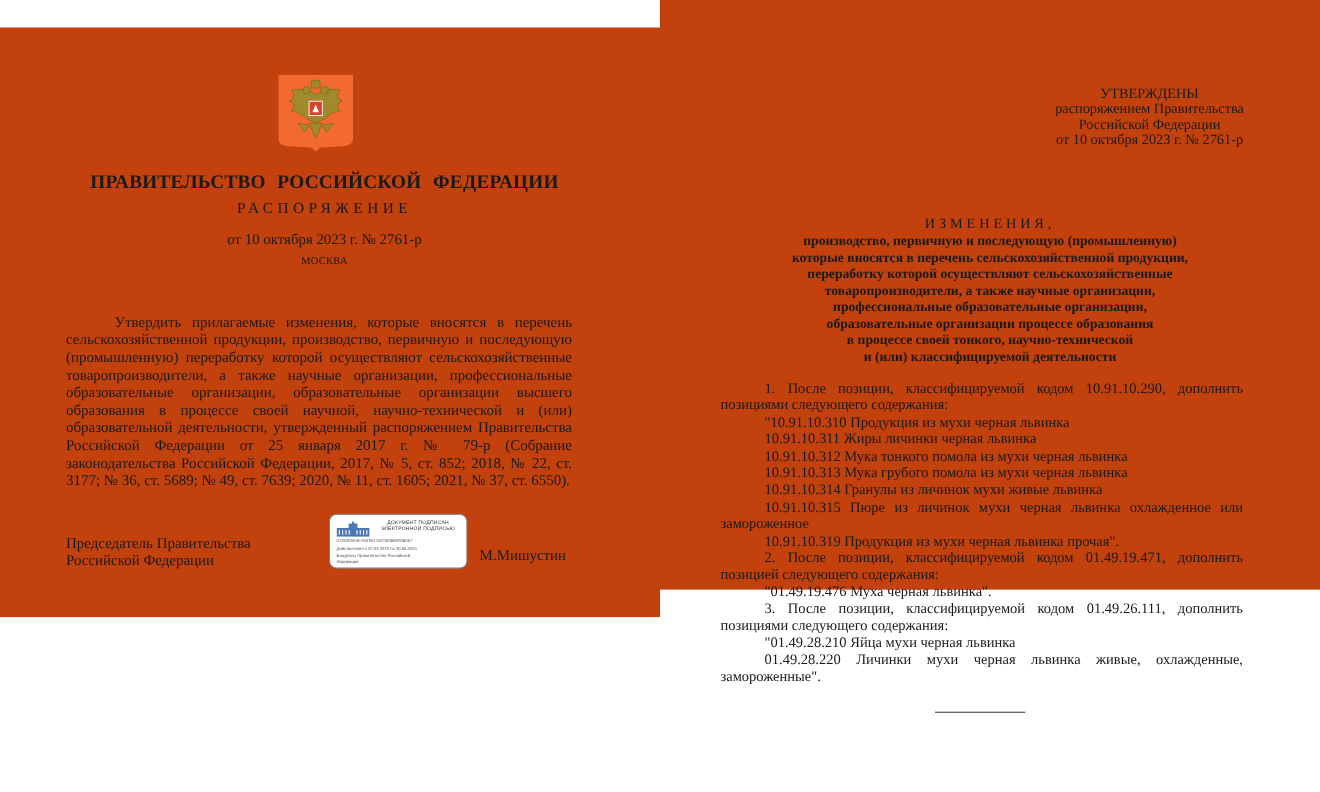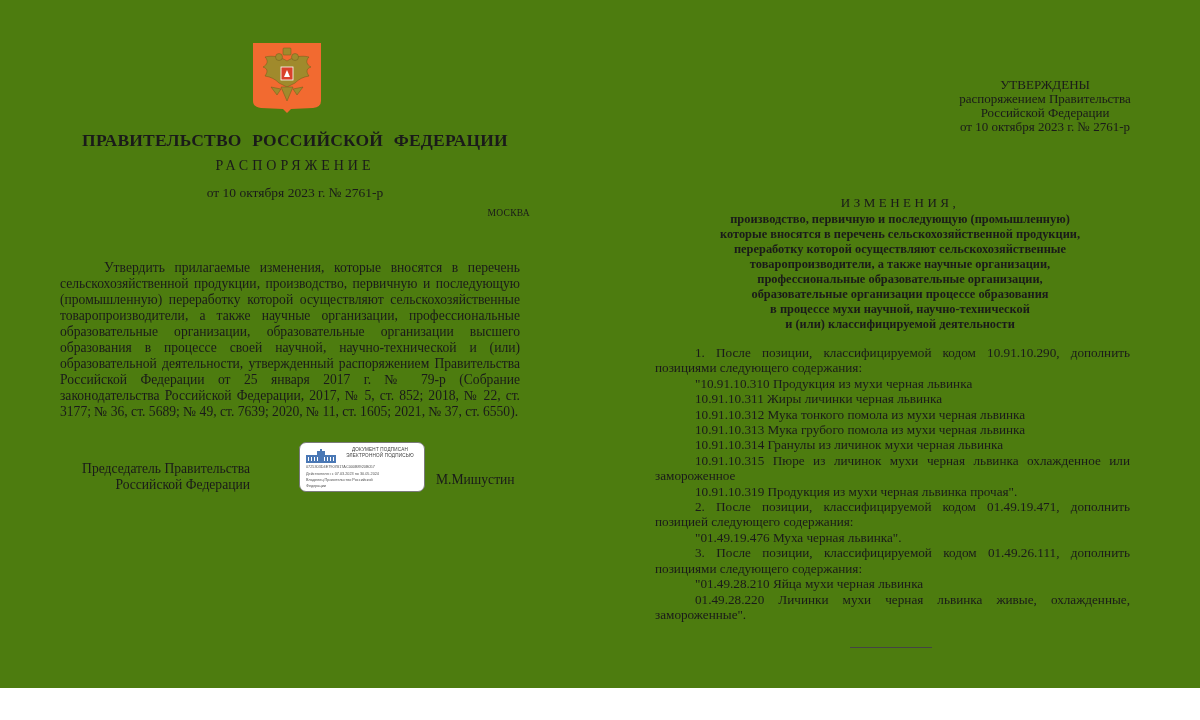--- a/index.html
+++ b/index.html
@@ -1,48 +1,48 @@
 <!DOCTYPE html>
 <html><head>
 <meta charset="utf-8">
 <style>
   html, body { margin: 0; padding: 0; background: #ffffff; }
   body {
     width: 1200px; height: 720px; position: relative; overflow: hidden;
     font-family: "Liberation Serif", "DejaVu Serif", serif; color: #1a1a1a;
   }
-  .page { position: absolute; top: 0; height: 688px; background: #4d7c0f; }
-  .page-left { left: 0; width: 600px; }
+  .page { position: absolute; top: 0; height: 536px; background: #c2410c; }
+  .page-left { left: 0; width: 600px; margin-top: 25px; }
   .page-right { left: 600px; width: 600px; }
   .abs { position: absolute; }
 
   
   .emblem { left: 253px; top: 43px; width: 68px; height: 70px; }
   .gov-title {
     left: 60px; width: 470px; top: 130px; text-align: center;
     font-weight: bold; font-size: 17.5px; letter-spacing: 0.2px; word-spacing: 6px;
   }
   .doc-type {
     left: 60px; width: 470px; top: 158px; text-align: center;
     font-size: 14px; letter-spacing: 4px;
   }
   .doc-date {
     left: 60px; width: 470px; top: 185px; text-align: center; font-size: 13.5px;
   }
   .doc-city {
-    left: 60px; width: 470px; top: 208px; text-align: right; font-size: 9.5px;
+    left: 60px; width: 470px; top: 208px; text-align: center; font-size: 9.5px;
     letter-spacing: 0.3px;
   }
   .body-text {
     left: 60px; width: 460px; top: 260px; font-size: 13.6px; line-height: 16px;
     text-align: justify; text-align-last: left;
   }
   .body-text .indent { display: inline-block; width: 44px; }
   .sig-position {
-    left: 60px; width: 190px; top: 461px; text-align: right; font-size: 13.6px; line-height: 16px;
+    left: 60px; width: 190px; top: 461px; text-align: left; font-size: 13.6px; line-height: 16px;
   }
   .sig-stamp {
     left: 299px; top: 442px; width: 126px; height: 50px;
     border: 1.2px solid #7a7a7a; border-radius: 7px; box-sizing: border-box; background: #fff;
   }
   .stamp-building { left: 6px; top: 6px; width: 30px; height: 14px; }
   .stamp-head {
     left: 38px; top: 4px; width: 84px; text-align: center; font-family: "Liberation Sans", sans-serif;
     font-size: 4.6px; line-height: 6px; color: #3a3a3a; letter-spacing: 0.2px;
   }
@@ -150,31 +150,31 @@
 
   <div class="abs changes-title">ИЗМЕНЕНИЯ,</div>
 
   <div class="abs changes-subtitle">
     <div>производство, первичную и последующую (промышленную)</div>
     <div>которые вносятся в перечень сельскохозяйственной продукции,</div>
     <div>переработку которой осуществляют сельскохозяйственные</div>
     <div>товаропроизводители, а также научные организации,</div>
     <div>профессиональные образовательные организации,</div>
     <div>образовательные организации процессе образования</div>
-    <div>в процессе мухи научной, научно-технической</div>
+    <div>в процессе своей тонкого, научно-технической</div>
     <div>и (или) классифицируемой деятельности</div>
   </div>
 
   <div class="abs changes-body">
     <p class="ind">1. После позиции, классифицируемой кодом 10.91.10.290, дополнить позициями следующего содержания:</p>
     <p class="ind">"10.91.10.310 Продукция из мухи черная львинка</p>
     <p class="ind">10.91.10.311 Жиры личинки черная львинка</p>
     <p class="ind">10.91.10.312 Мука тонкого помола из мухи черная львинка</p>
     <p class="ind">10.91.10.313 Мука грубого помола из мухи черная львинка</p>
-    <p class="ind">10.91.10.314 Гранулы из личинок мухи черная львинка</p>
+    <p class="ind">10.91.10.314 Гранулы из личинок мухи живые львинка</p>
     <p class="ind">10.91.10.315 Пюре из личинок мухи черная львинка охлажденное или замороженное</p>
     <p class="ind">10.91.10.319 Продукция из мухи черная львинка прочая".</p>
     <p class="ind">2. После позиции, классифицируемой кодом 01.49.19.471, дополнить позицией следующего содержания:</p>
     <p class="ind">"01.49.19.476 Муха черная львинка".</p>
     <p class="ind">3. После позиции, классифицируемой кодом 01.49.26.111, дополнить позициями следующего содержания:</p>
     <p class="ind">"01.49.28.210 Яйца мухи черная львинка</p>
     <p class="ind">01.49.28.220 Личинки мухи черная львинка живые, охлажденные, замороженные".</p>
   </div>
 
   <div class="abs end-line"></div>

